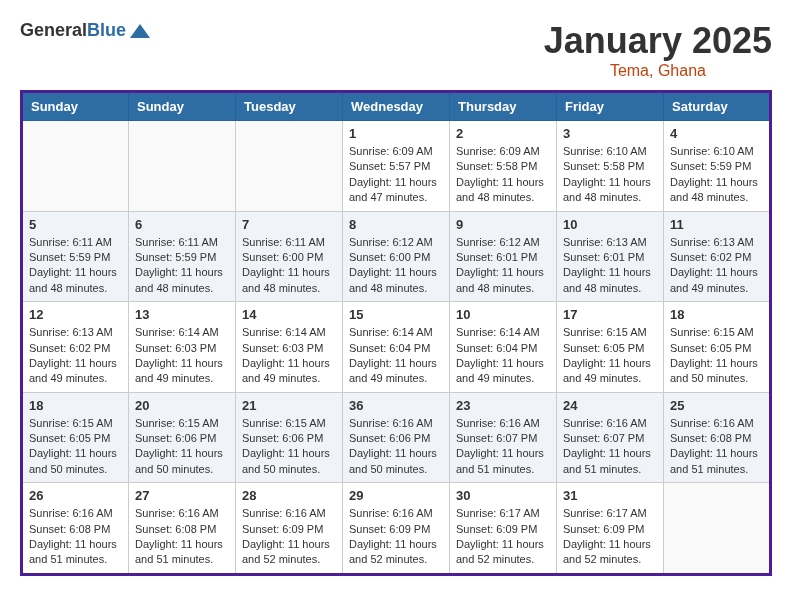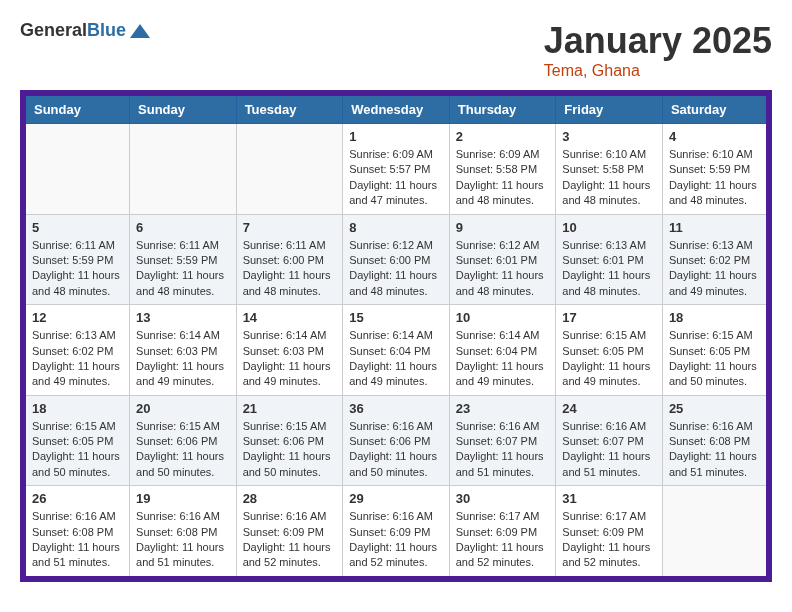--- a/index.html
+++ b/index.html
@@ -25,35 +25,35 @@
       font-weight: bold;
     }
     .logo-general { color: #333; }
     .logo-blue { color: #2e6da4; }
     .logo-icon {
       width: 24px;
       height: 24px;
       margin-left: 2px;
     }
     .title-block {
-      text-align: left;
+      text-align: center;
     }
     .month-title {
       font-size: 36px;
       font-weight: bold;
       color: #333;
     }
     .location {
       font-size: 16px;
       color: #c2410c;
     }
     .calendar {
       width: 100%;
       border-collapse: collapse;
-      border: 6px solid #4c1d95;
+      border: 3px solid #4c1d95;
     }
     .calendar th {
       background: #2e6da4;
       color: #fff;
       text-align: left;
       padding: 6px 8px;
       font-size: 13px;
       font-weight: bold;
       border: 1px solid #2560a0;
     }
@@ -225,21 +225,21 @@
           <div class="day-number">25</div>
           <div class="day-info">Sunrise: 6:16 AM<br>Sunset: 6:08 PM<br>Daylight: 11 hours and 51 minutes.</div>
         </td>
       </tr>
       <tr>
         <td>
           <div class="day-number">26</div>
           <div class="day-info">Sunrise: 6:16 AM<br>Sunset: 6:08 PM<br>Daylight: 11 hours and 51 minutes.</div>
         </td>
         <td>
-          <div class="day-number">19</div>
+          <div class="day-number">27</div>
           <div class="day-info">Sunrise: 6:16 AM<br>Sunset: 6:08 PM<br>Daylight: 11 hours and 51 minutes.</div>
         </td>
         <td>
           <div class="day-number">28</div>
           <div class="day-info">Sunrise: 6:16 AM<br>Sunset: 6:09 PM<br>Daylight: 11 hours and 52 minutes.</div>
         </td>
         <td>
           <div class="day-number">29</div>
           <div class="day-info">Sunrise: 6:16 AM<br>Sunset: 6:09 PM<br>Daylight: 11 hours and 52 minutes.</div>
         </td>

